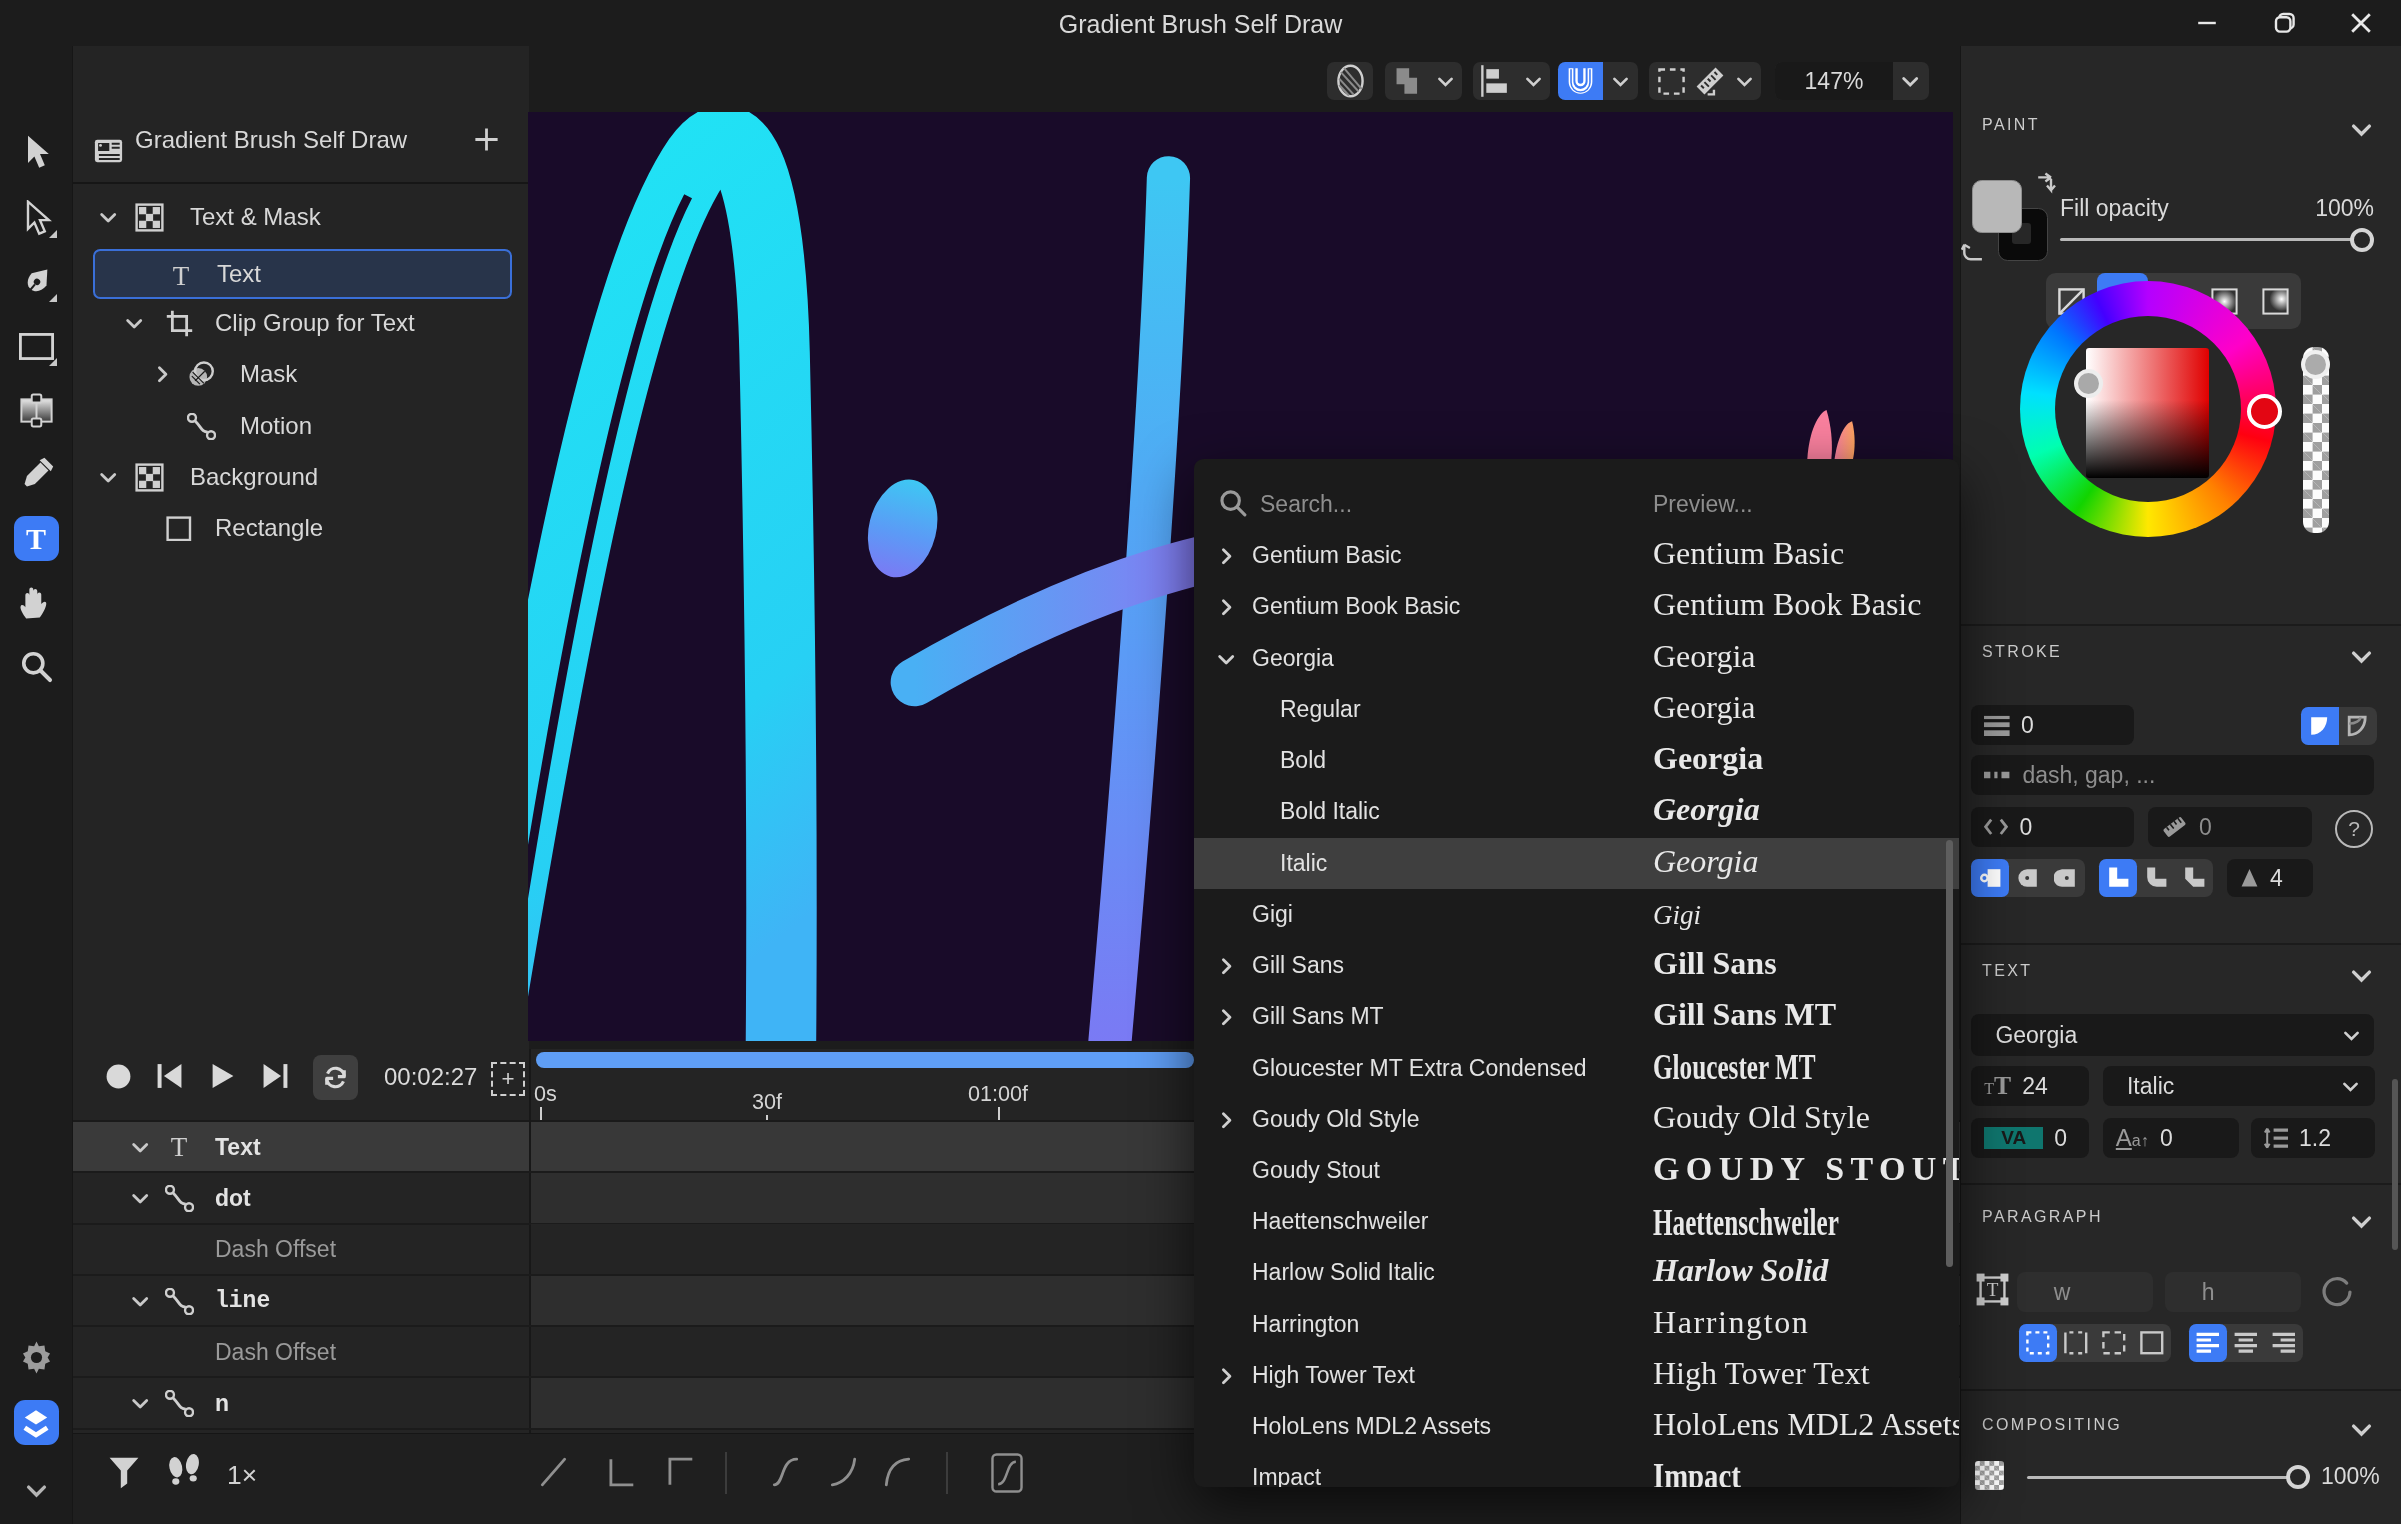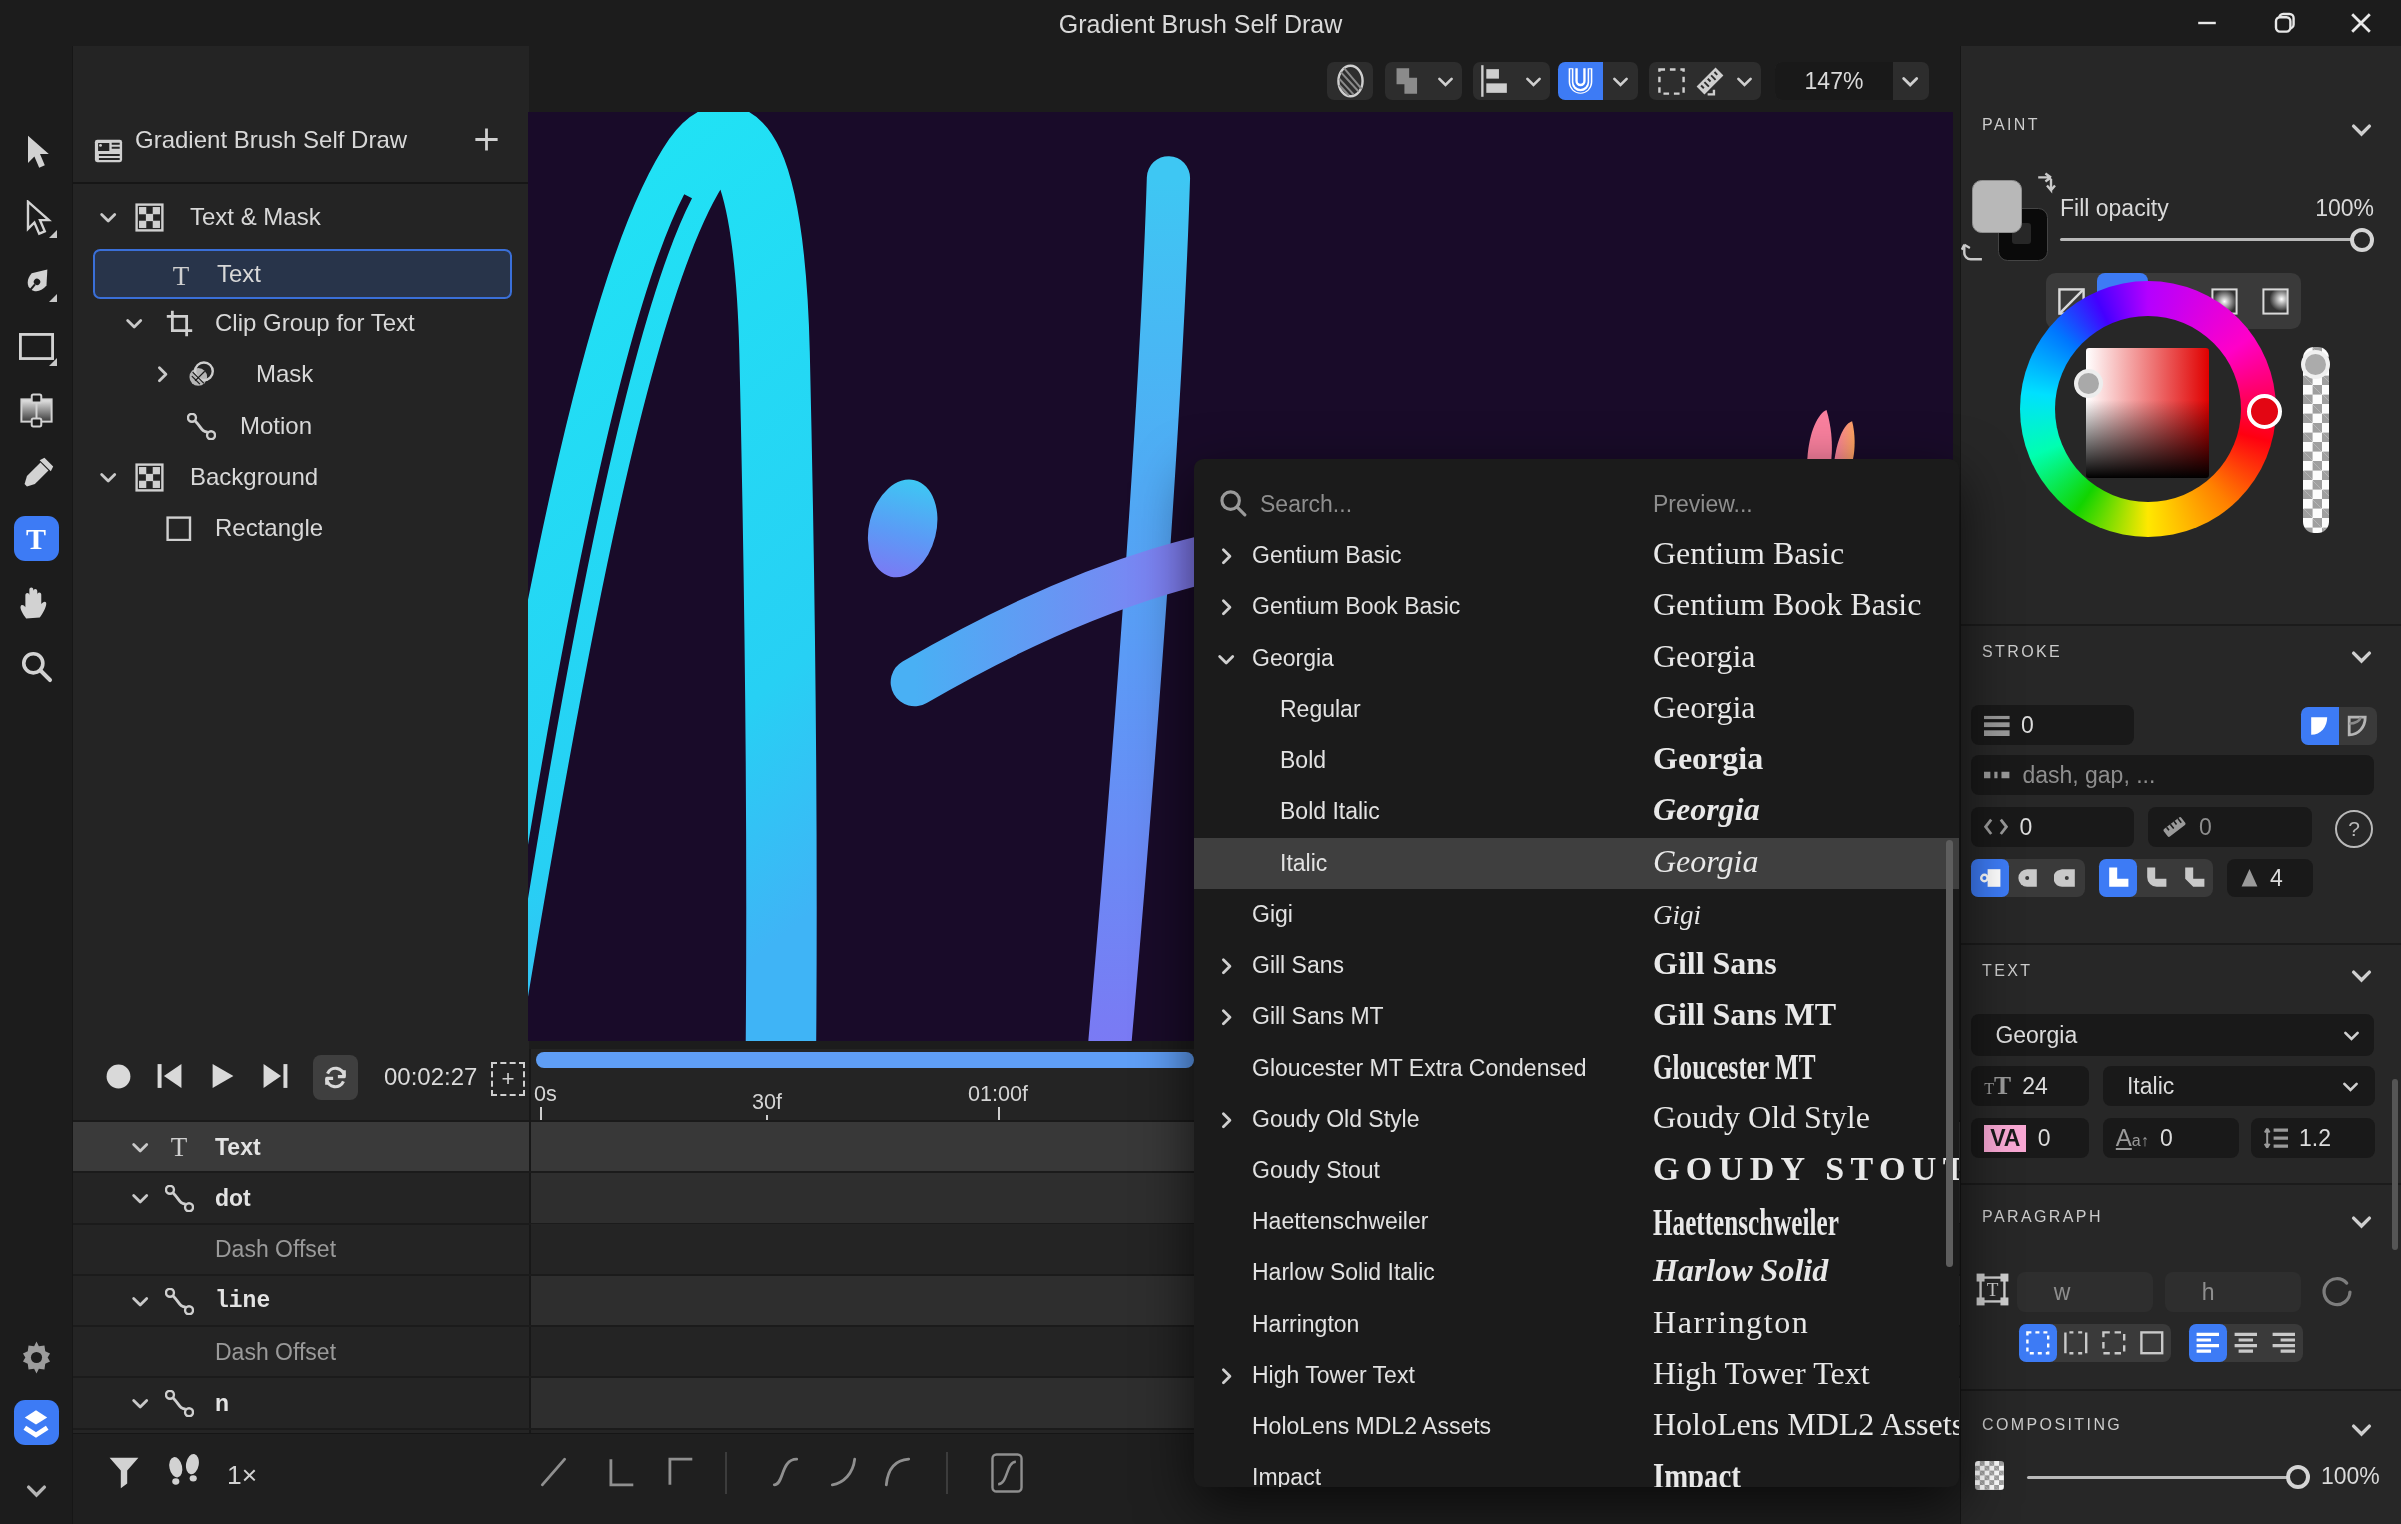--- a/index.html
+++ b/index.html
@@ -359,21 +359,21 @@
               <path d="M9 5l7 7-7 7" fill="none" stroke="currentColor" stroke-width="3" stroke-linecap="round" stroke-linejoin="round"></path>
             </svg>
           </span>
           <span class="t-ic" style="left: 112px;">
             <svg width="29" height="29" viewBox="0 0 36 36">
               <circle cx="21" cy="14" r="11" fill="none" stroke="#cfcfcf" stroke-width="3"></circle>
               <circle cx="14" cy="21" r="11" fill="#cfcfcf" fill-opacity="0.85"></circle>
               <path d="M7 15l14 14M10 26l12-12M6 20l10 10" stroke="#1b1b1b" stroke-width="1.5"></path>
             </svg>
           </span>
-          <span class="lbl" style="left: 183px;">Mask</span>
+          <span class="lbl" style="left: 167px;">Mask</span>
         </div>
         <div class="abs tree-row" style="top: 355px;">
           <span class="t-ic" style="left: 112px;">
             <svg width="29" height="27" viewBox="0 0 36 34">
               <circle cx="6" cy="6" r="5" fill="none" stroke="#cfcfcf" stroke-width="3"></circle>
               <path d="M10 10c8 8 8 14 16 14" fill="none" stroke="#cfcfcf" stroke-width="3.5"></path>
               <circle cx="30" cy="28" r="5" fill="none" stroke="#cfcfcf" stroke-width="3"></circle>
             </svg>
           </span>
           <span class="lbl" style="left: 167px;">Motion</span>
@@ -822,21 +822,21 @@
     </div>
     <div class="chip" style="left:142px;top:1020px;width:272px;height:40px;">
       <span style="padding-left:11.2px;">Italic</span>
       <span class="abs" style="left:237px;top:10.4px;">
         <svg width="21" height="21" viewBox="0 0 24 24">
             <path d="M5 9l7 7 7-7" fill="none" stroke="#cfcfcf" stroke-width="3" stroke-linecap="round"></path>
           </svg>
       </span>
     </div>
     <div class="chip" style="left:10.4px;top:1072px;width:118px;height:40px;">
-      <span style="font-size:23px;font-weight:bold;color:#191919;background:#f9a8d4;padding:0 6px;">VA</span>
+      <span style="font-size:19px;font-weight:bold;color:#191919;background:#0f766e;padding:0 17px;">VA</span>
       <span>0</span>
     </div>
     <div class="chip" style="left:142px;top:1072px;width:136px;height:40px;">
       <span style="color:#9a9a9a;"><span style="font-size:24px;text-decoration:underline;">A</span><span style="font-size:16px;">a↑</span></span>
       <span>0</span>
     </div>
     <div class="chip" style="left:290px;top:1072px;width:124px;height:40px;">
       <svg width="24" height="22.4" viewBox="0 0 30 28">
           <path d="M4 2v24M4 2l-3 5M4 2l3 5M4 26l-3-5M4 26l3-5" stroke="#9a9a9a" stroke-width="2.5" fill="none"></path>
           <path d="M12 4h18M12 14h18M12 24h18" stroke="#9a9a9a" stroke-width="4"></path>

